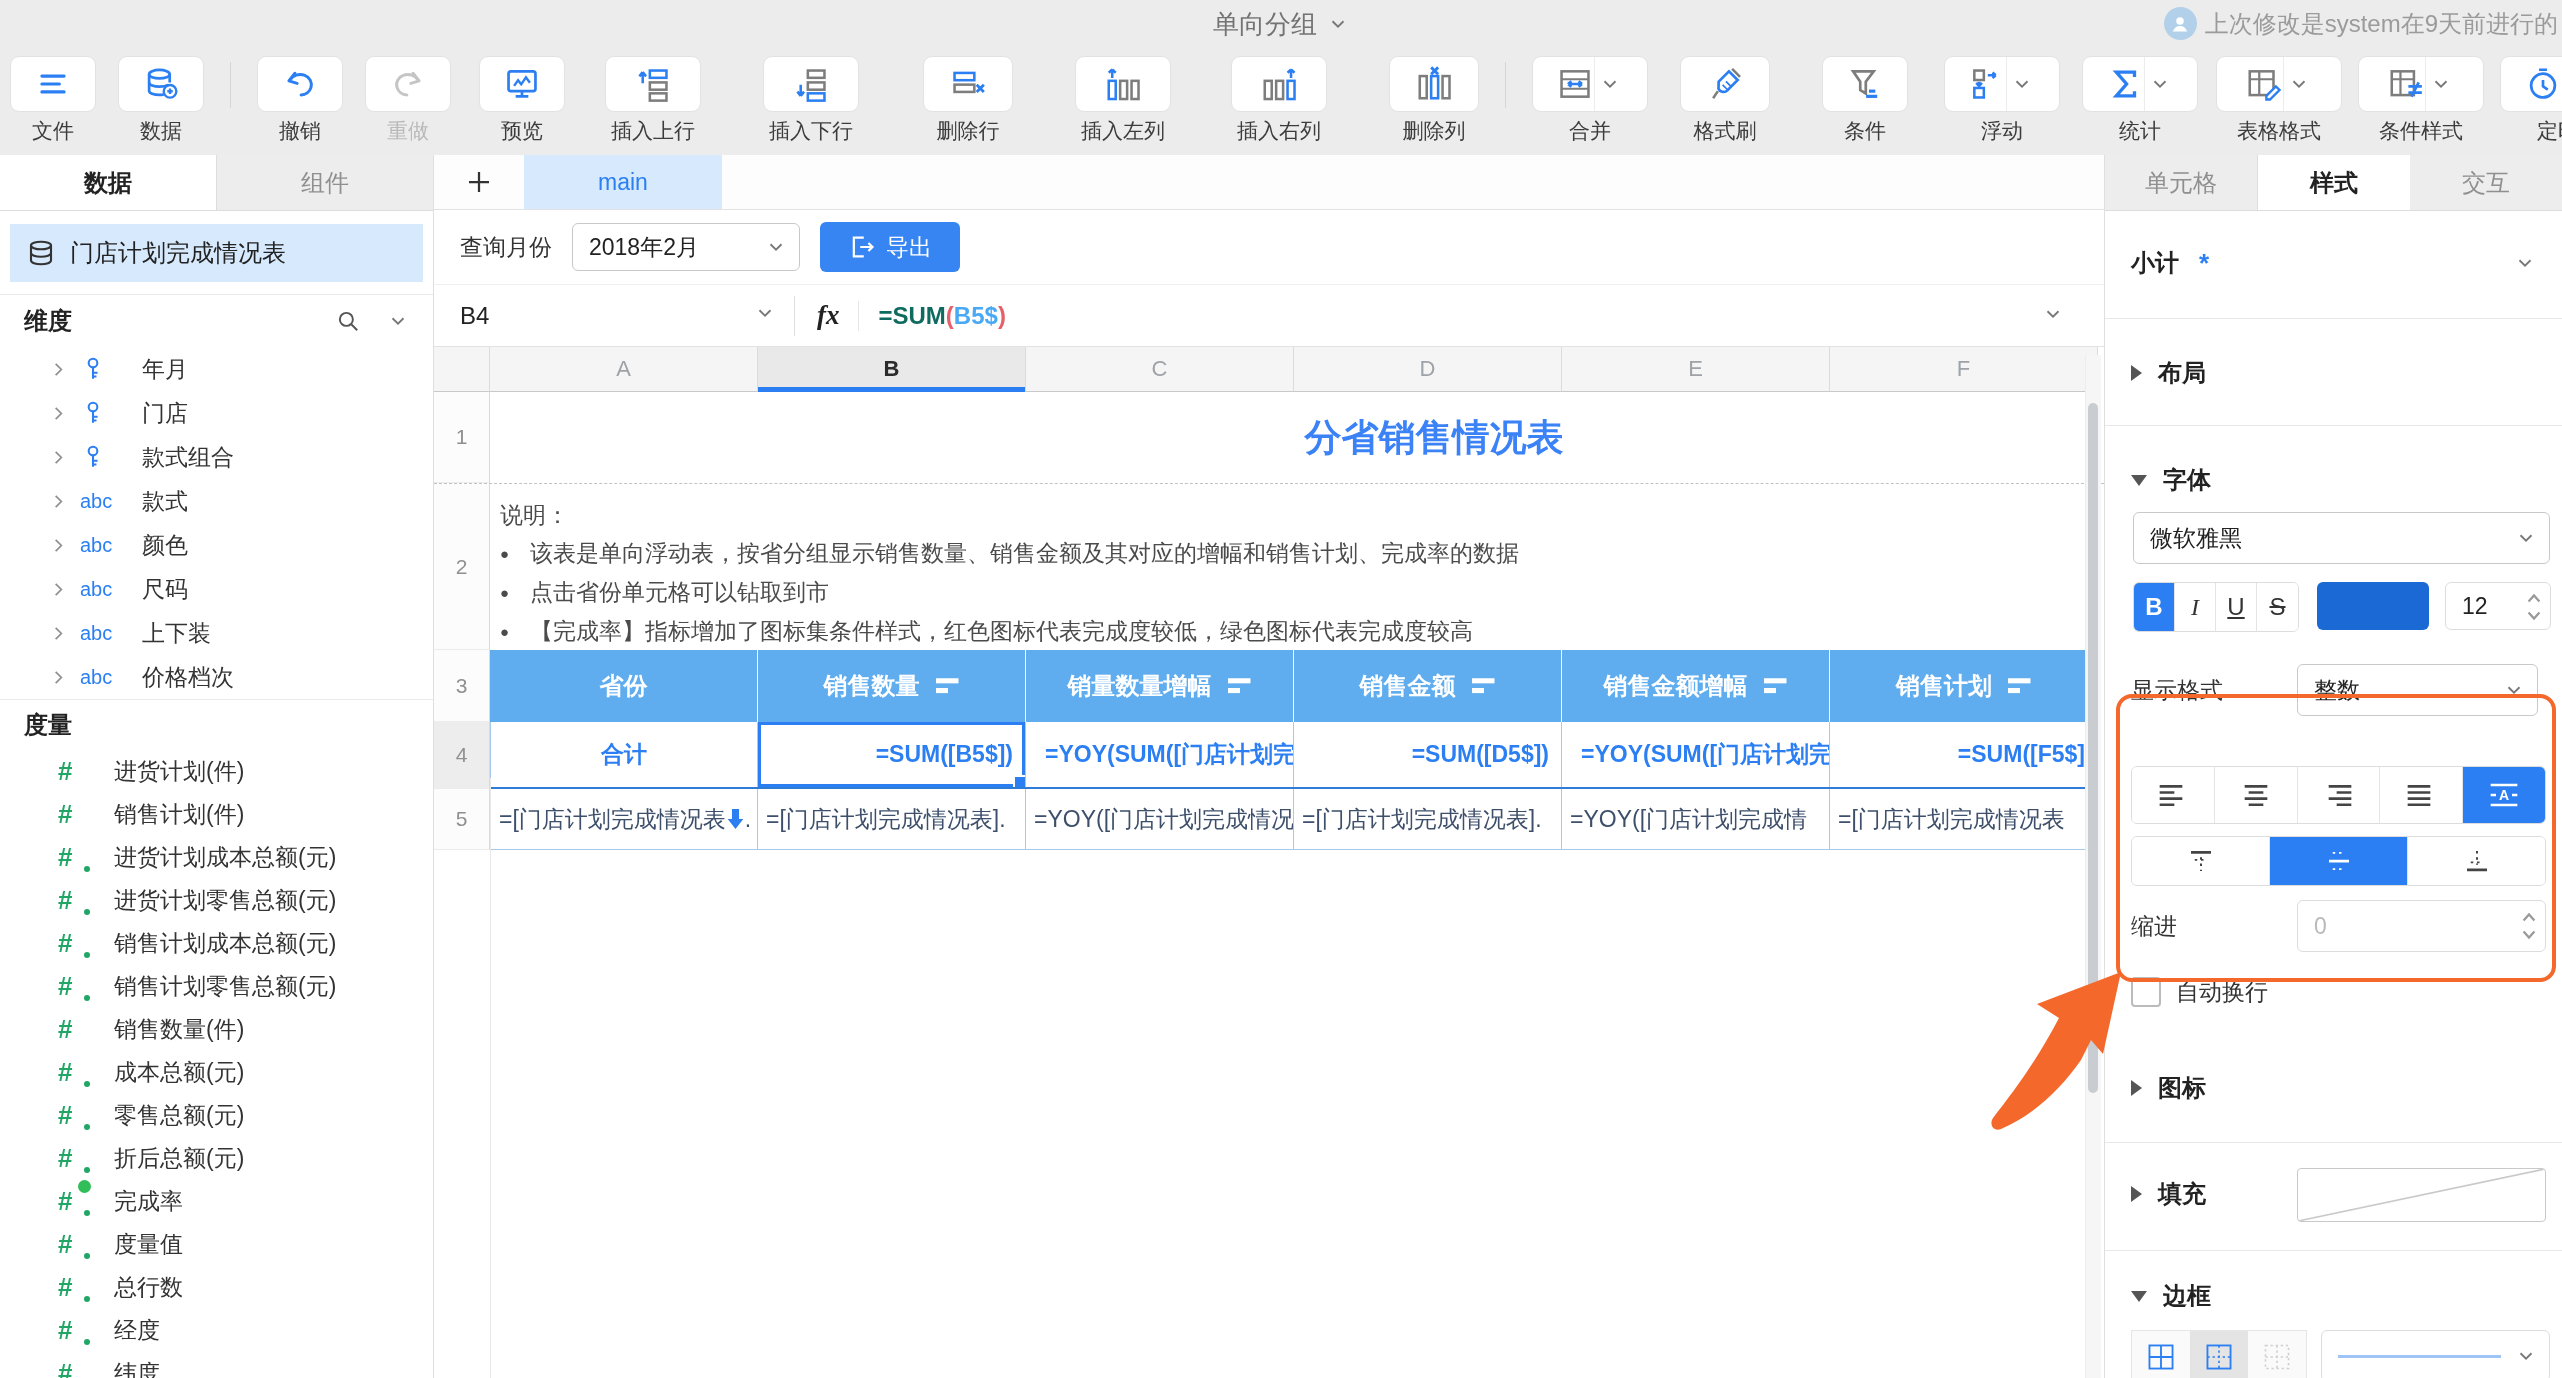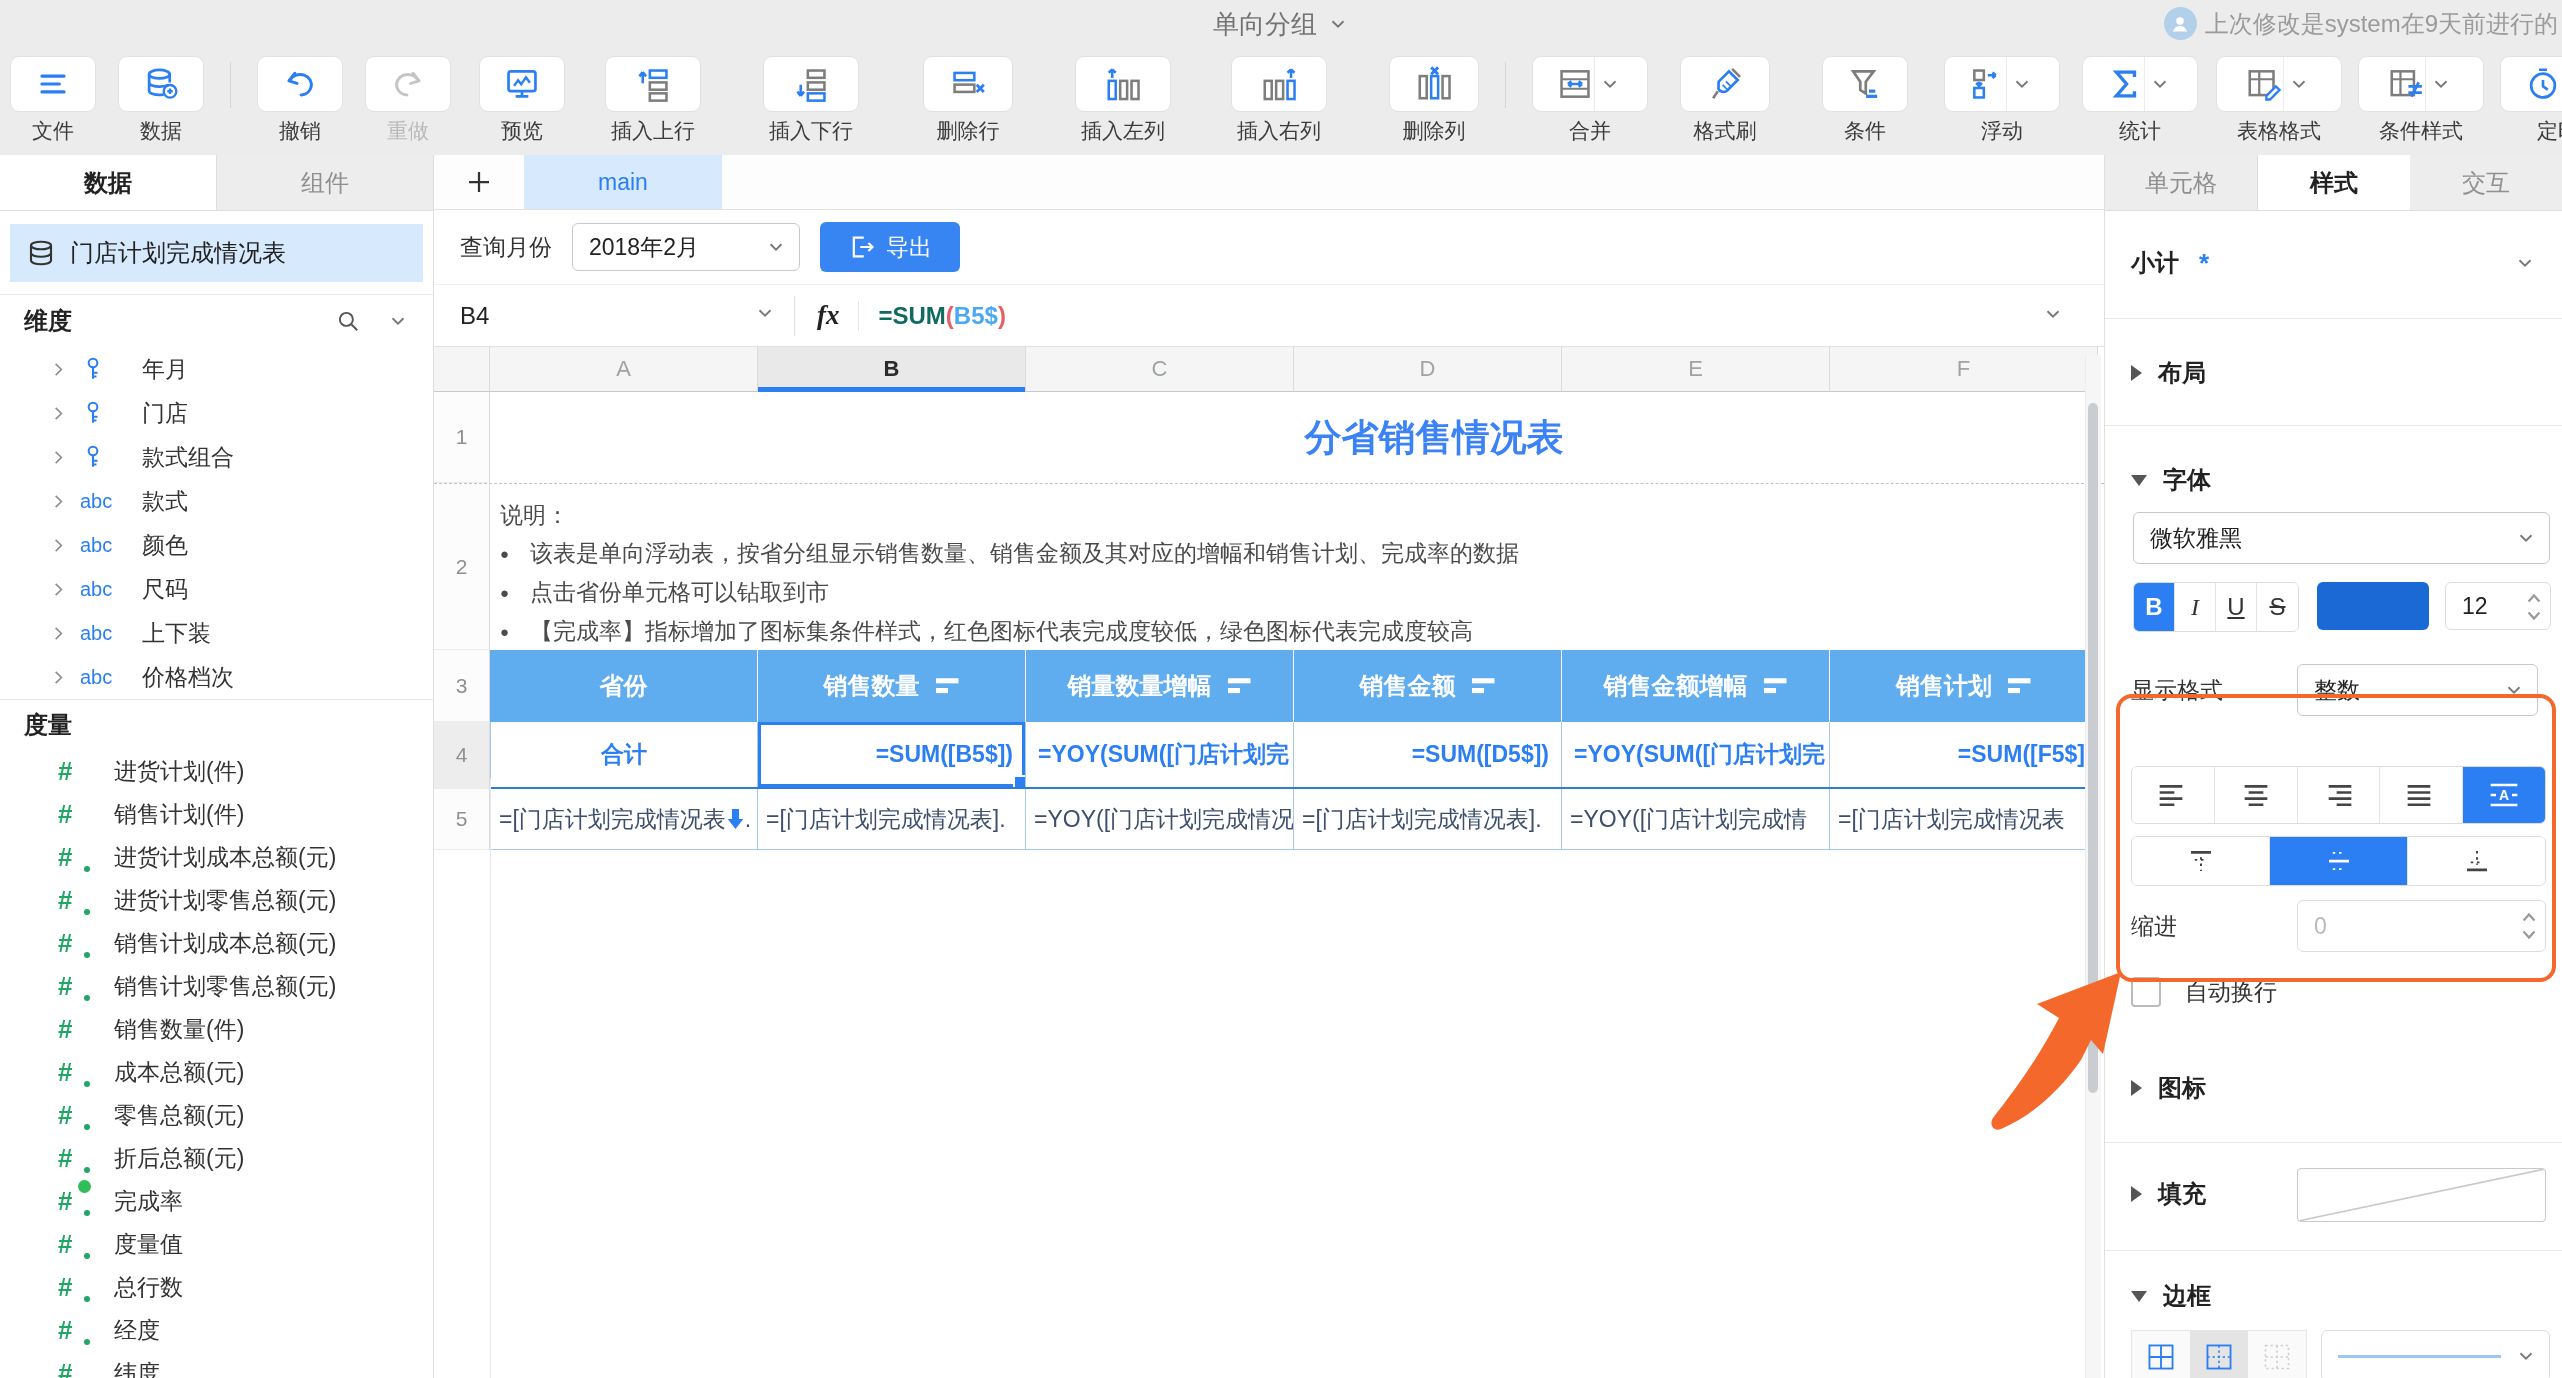--- a/index.html
+++ b/index.html
@@ -83,21 +83,21 @@
   .notes{padding:12px 0 0 10px;font-size:23px;color:#4b4b4b;line-height:38px;}
   .notes .bullet{display:inline-block;width:30px;text-align:left;font-size:15px;vertical-align:2px;}
   .hcell{background:#5FACEE;color:#fff;display:flex;align-items:center;justify-content:center;gap:16px;width:268px;font-size:24px;font-weight:bold;border-right:1px solid #fff;box-sizing:border-box;cursor:pointer;}
   .hcell:last-child{border-right:none;}
   .tcell{position:relative;width:268px;border-right:1px solid #a6c9ec;box-sizing:border-box;display:flex;align-items:center;font-size:23px;overflow:hidden;white-space:nowrap;cursor:cell;}
   .tcell:first-child{border-left:1px solid #a6c9ec;}
   .row4band{border-bottom:2px solid #2F7CD6;}
   .row5band{border-bottom:1px solid #a6c9ec;}
   .tr4 .tcell{color:#2B7FF2;font-weight:bold;}
   .tr5 .tcell{color:#3D4F6B;padding:0 8px;}
-  .al-c{justify-content:center}.al-r{justify-content:flex-end;padding-right:12px}.al-l{justify-content:flex-start;padding-left:12px}
+  .al-c{justify-content:center}.al-r{justify-content:flex-end;padding-right:12px}.al-l{justify-content:flex-start;padding-left:19px}
   .selov{position:absolute;inset:0;border:3px solid #2B7FF2;pointer-events:none;}
   .selov .hdl{position:absolute;right:-7px;bottom:-7px;width:12px;height:12px;background:#2B7FF2;border:2px solid #fff;}
   .vscroll{position:absolute;right:3px;top:200px;bottom:0;width:15px;background:#f6f6f6;border-left:1px solid #ededed;}
   .vthumb{position:absolute;left:2px;top:48px;width:10px;height:690px;border-radius:6px;background:#c9cdd2;cursor:grab;}
 
   
   .rpanel{position:absolute;right:0;top:155px;bottom:0;width:458px;background:#fff;border-left:1px solid #dfdfdf;box-sizing:border-box;overflow:hidden;}
   .rtabs{position:absolute;left:0;top:0;right:0;height:55px;display:flex;border-bottom:1px solid #ddd;}
   .rtab{flex:1;display:flex;align-items:center;justify-content:center;font-size:24px;cursor:pointer;}
   .rtab.on{background:#fff;color:#222;font-weight:bold;}
@@ -964,21 +964,21 @@
       </div>
       <div class="indent-input" style="left:192px;right:16px;top:690px">
         <span>0</span>
         <span class="stepper" style="position:absolute;right:6px;top:6px">
             <svg width="20" height="38" viewBox="0 0 14 28" fill="none">
               <path d="M3 10l4-4.5L11 10" stroke="#999" stroke-width="1.6"></path>
               <path d="M3 18l4 4.5L11 18" stroke="#999" stroke-width="1.6"></path>
             </svg>
           </span>
       </div>
-      <div class="rrow" style="top:760px;height:44px;gap:24px">
+      <div class="rrow" style="top:760px;height:44px;gap:15px">
         <span class="chk"></span>
         <span style="font-size:23px;color:#333">自动换行</span>
       </div>
 
       <div class="rrow" style="top:848px;height:60px">
         <span class="tri r"></span>
         <span class="rhead" style="margin-left:16px">图标</span>
       </div>
       <div class="rdiv" style="top:932px"></div>
       <div class="rrow" style="top:952px;height:64px">

